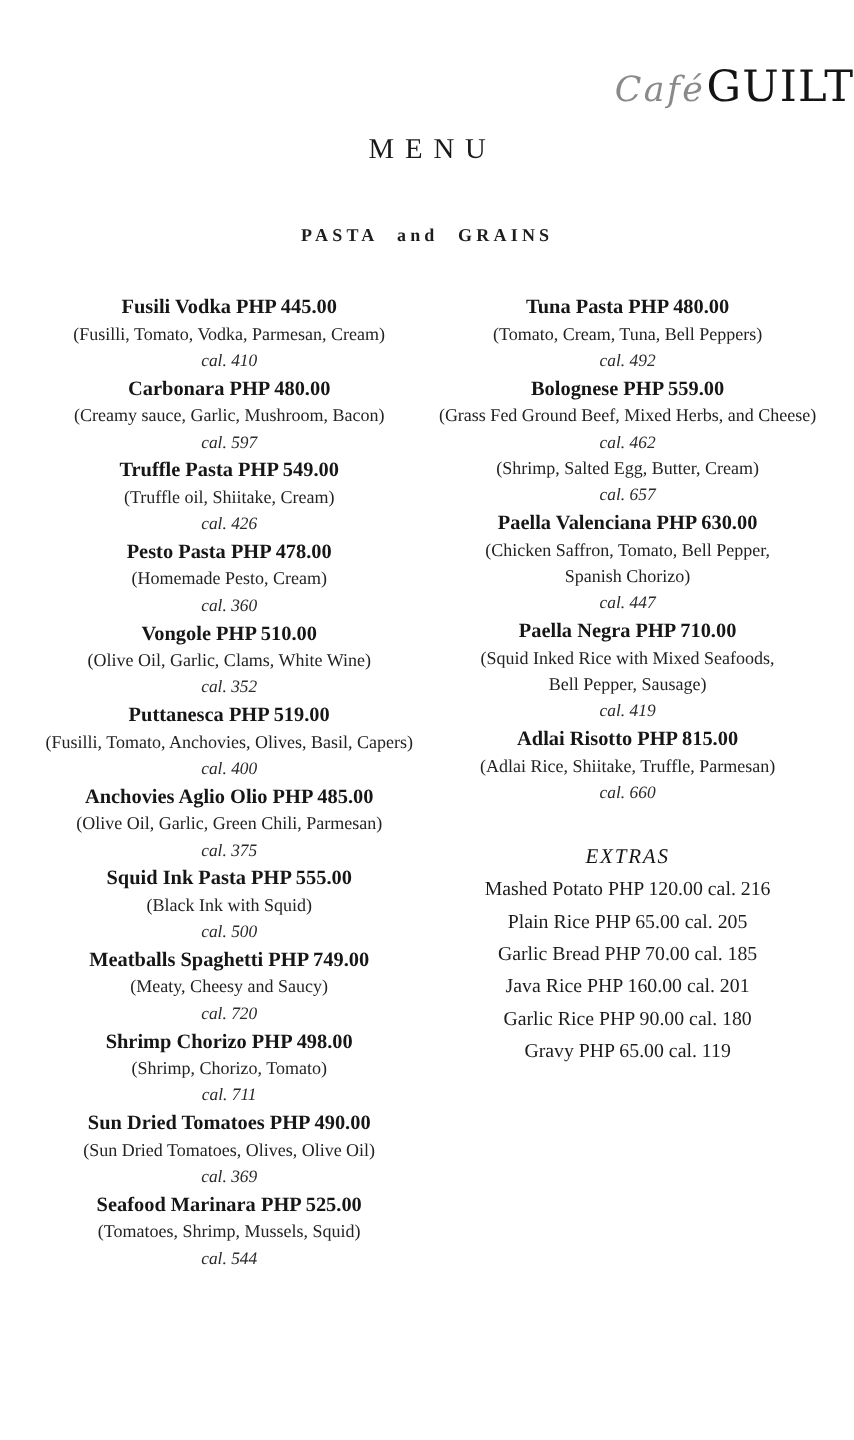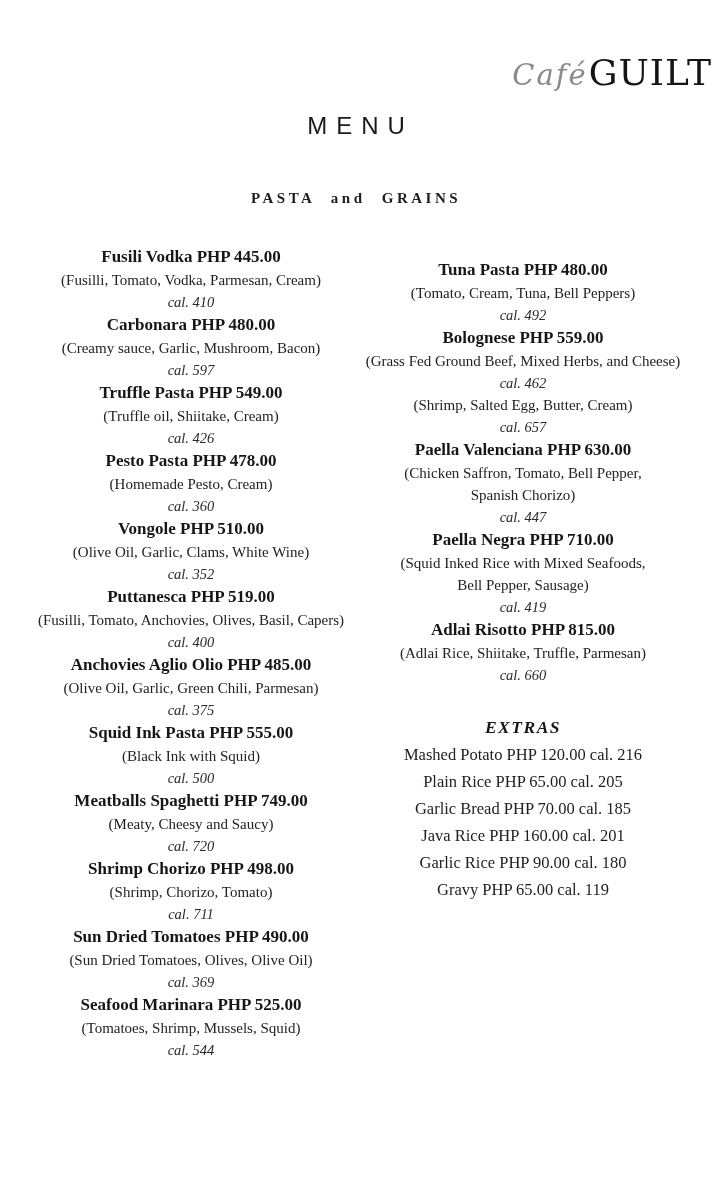--- a/index.html
+++ b/index.html
@@ -27,21 +27,21 @@
     margin-right: 1px;
   }
   .logo-serif {
     font-family: "DejaVu Serif", serif;
     font-size: 36px;
     color: #141414;
     letter-spacing: 1px;
   }
   .menu-title {
     margin-top: 9px;
-    font-family: Liberation Sans, sans-serif;
+    font-family: Liberation Serif, serif;
     font-size: 24px;
     letter-spacing: 9px;
     padding-left: 9px; 
     color: #1a1a1a;
   }
   .section-title {
     margin: 50px 0 0 0;
     text-align: center;
     font-family: "Liberation Serif", serif;
     font-size: 15px;
@@ -50,21 +50,21 @@
     word-spacing: 9px;
     color: #1d1d1d;
   }
   .columns {
     display: flex;
     margin-top: 38px;
     padding: 0 24px;
   }
   .col { text-align: center; }
   .col-left  { width: 334px; }
-  .col-right { width: 330px; margin-top: 13px; }
+  .col-right { width: 330px; }
   .item-title {
     font-size: 17px;
     font-weight: bold;
     line-height: 24px;
     color: #161616;
   }
   .item-desc {
     font-size: 15px;
     line-height: 22px;
     white-space: pre-line;
@@ -72,21 +72,21 @@
   }
   .item-cal {
     font-size: 14.5px;
     font-style: italic;
     line-height: 22px;
     color: #2a2a2a;
   }
   .extras { margin-top: 28px; }
   .extras-title {
     font-size: 17.5px;
-    font-weight: bold;
+    font-weight: normal;
     font-style: italic;
     letter-spacing: 1.5px;
     line-height: 27px;
     color: #161616;
   }
   .extras-line {
     font-size: 16.5px;
     line-height: 27px;
     color: #1d1d1d;
   }

